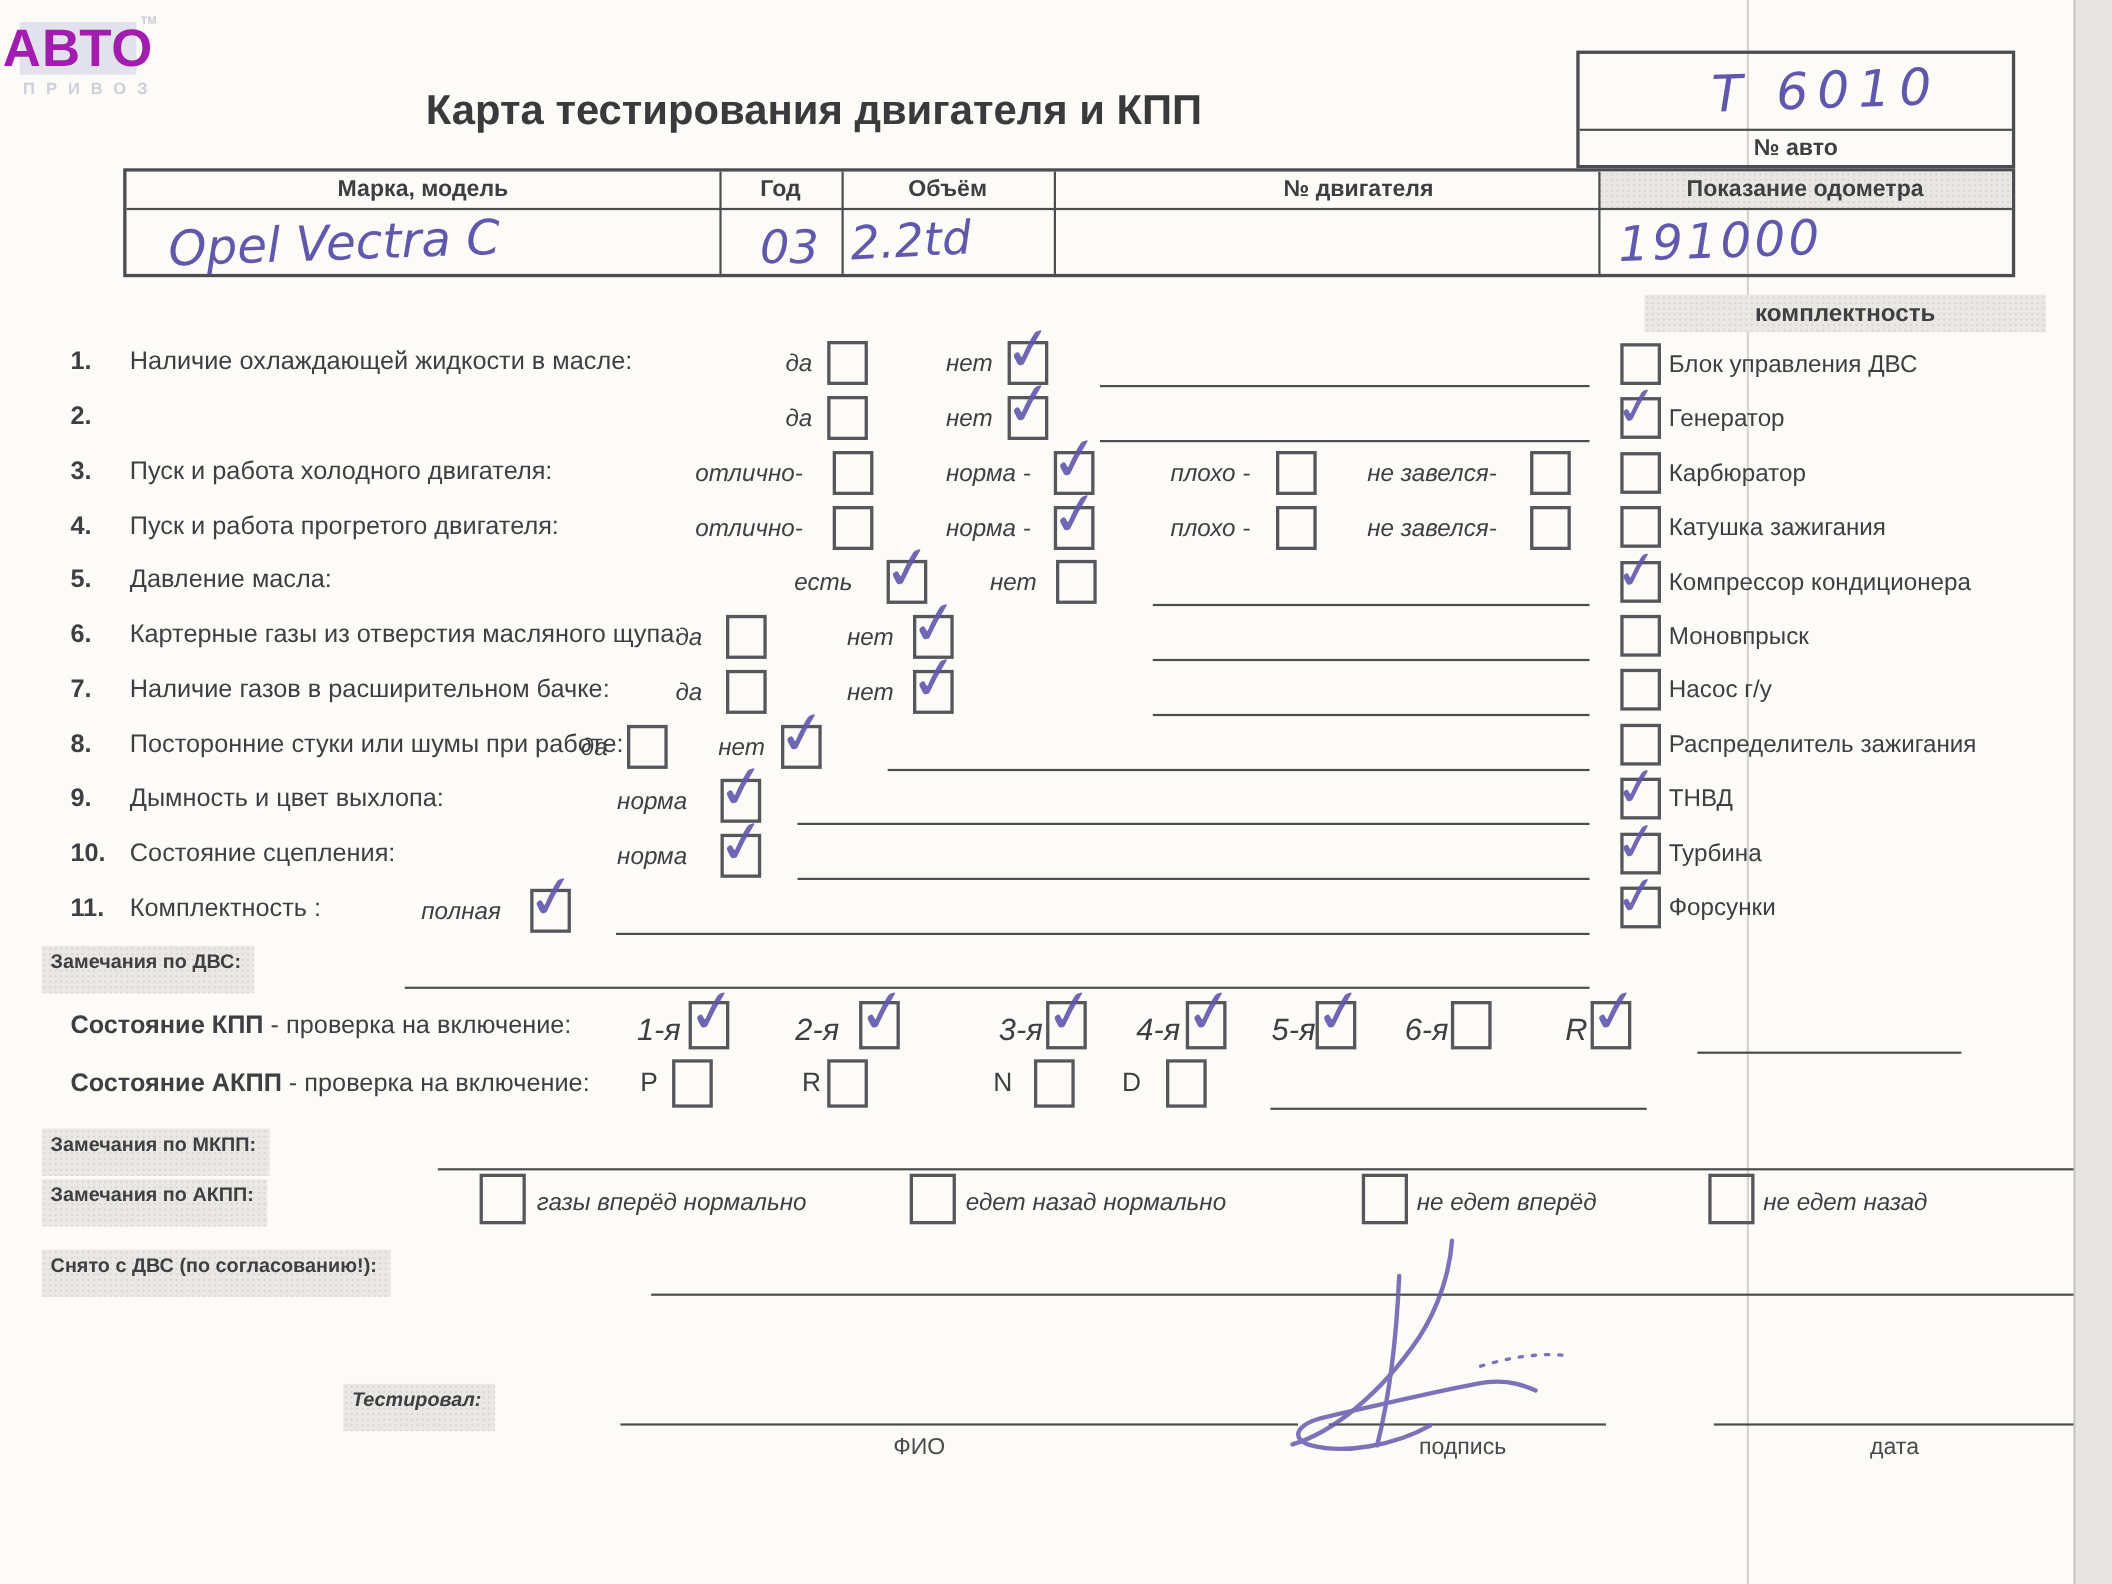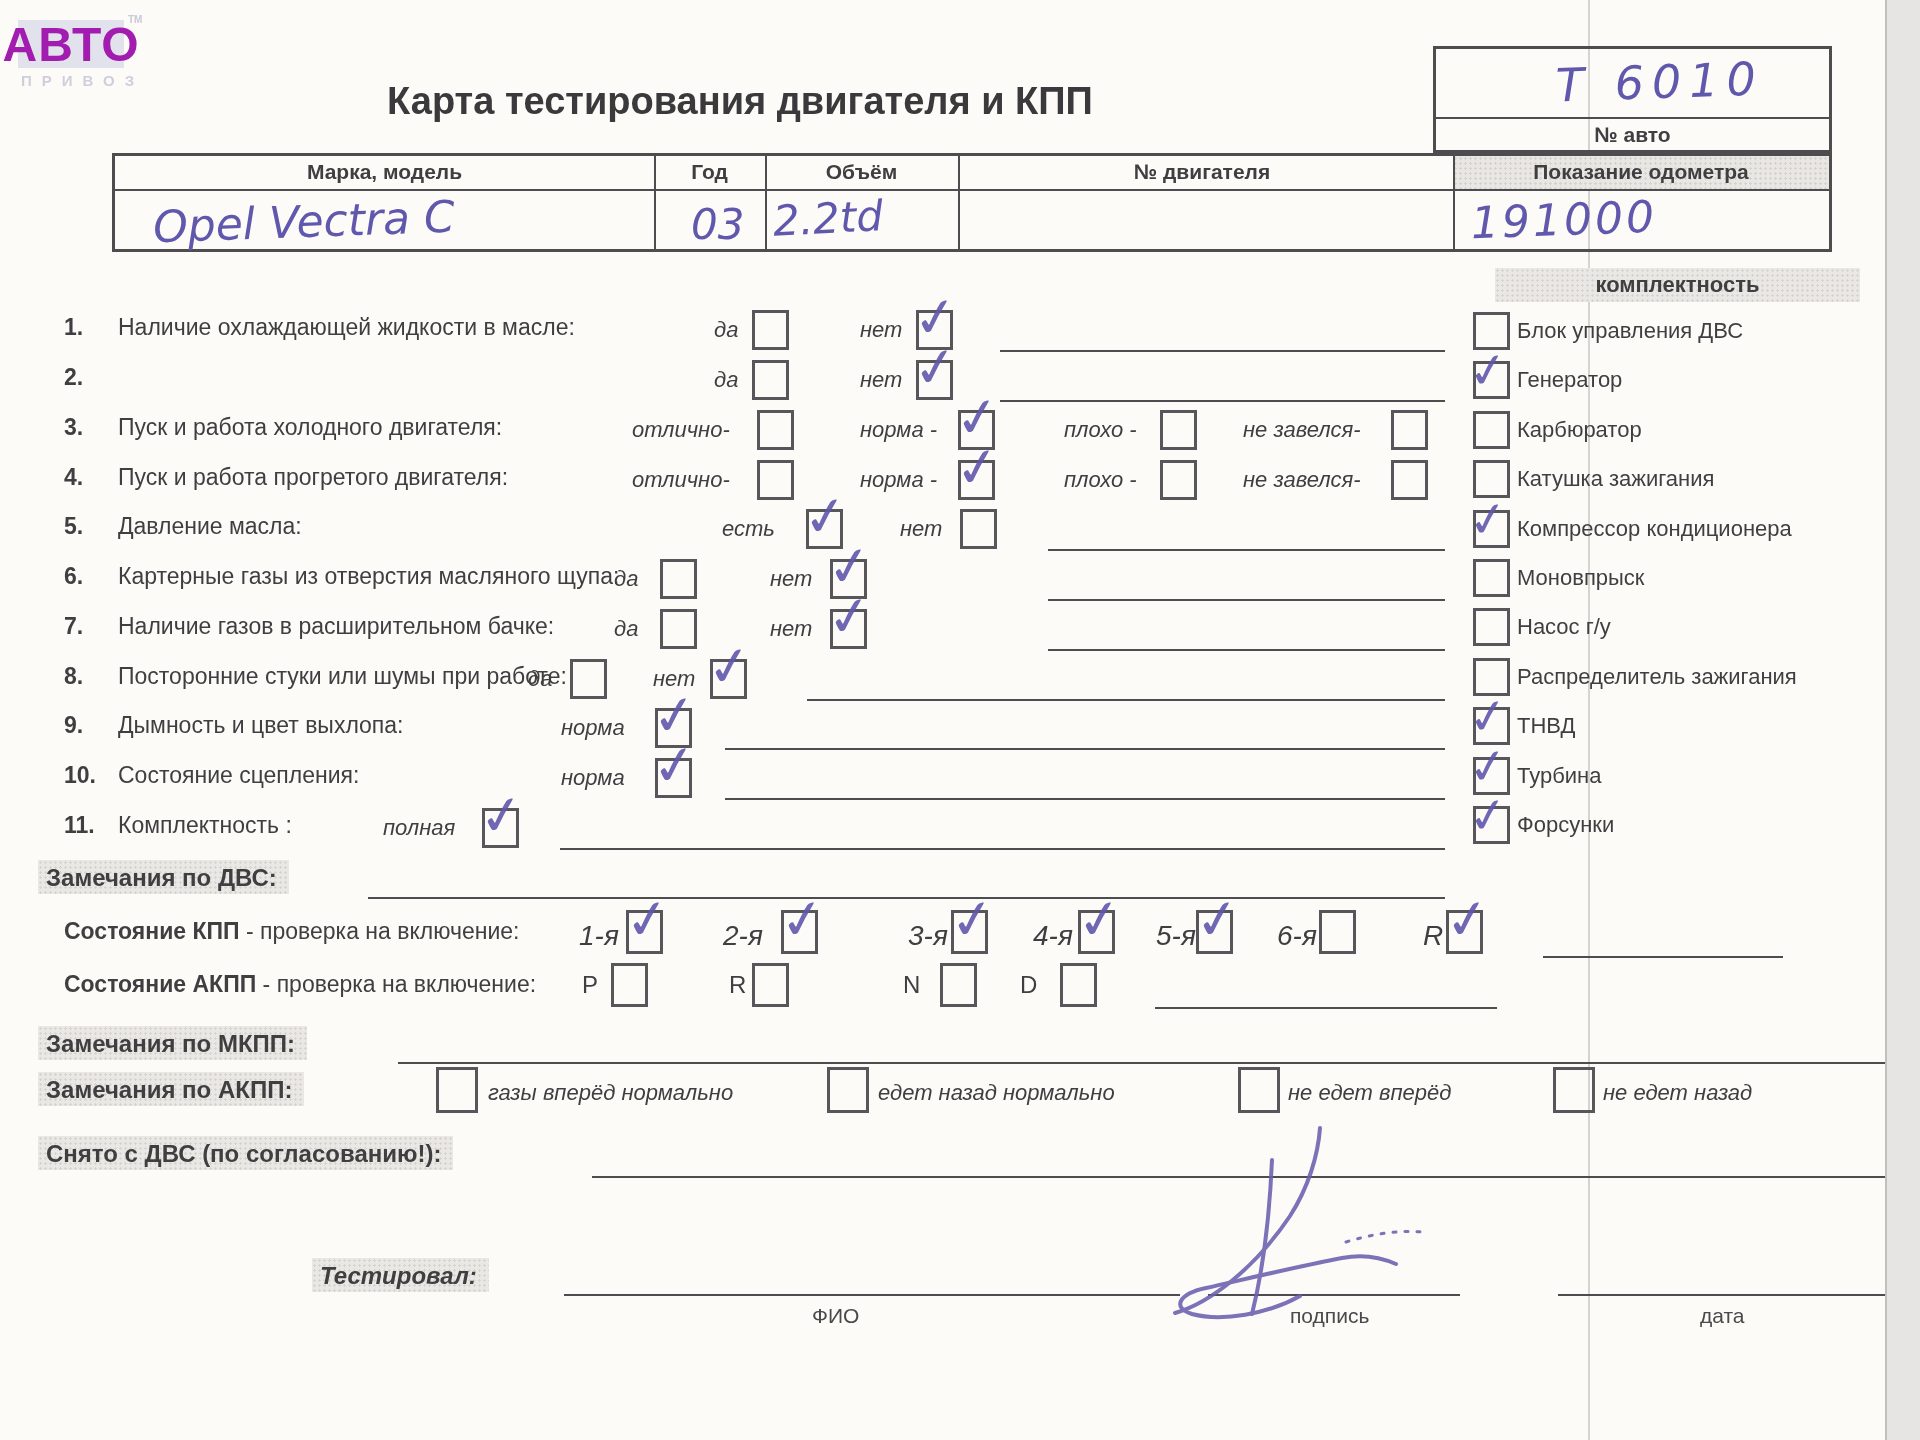--- a/index.html
+++ b/index.html
@@ -44,21 +44,21 @@
   .q{position:absolute;left:118px;top:6px;font-size:23px;}
   .ol{position:absolute;top:9px;font-style:italic;font-size:22px;white-space:nowrap;}
   .cb{position:absolute;top:2px;width:37px;height:40px;border:3px solid var(--border);box-sizing:border-box;background:transparent;}
   .tick{display:none;position:absolute;left:-6px;top:-22px;font-size:54px;line-height:1;
         color:var(--ink);transform:rotate(-8deg);font-family:"DejaVu Sans",sans-serif;opacity:.9;}
   .cb.checked .tick{display:block;}
   .cline{position:absolute;top:42px;height:2px;background:var(--line);}
 
   
   .shade{position:absolute;background:#eae8e4;background-image:radial-gradient(#d8d5d0 1px,transparent 1.2px);
-         background-size:5px 5px;font-weight:bold;font-size:24px;padding:4px 12px 2px 8px;white-space:nowrap;}
+         background-size:5px 5px;font-weight:bold;font-size:18px;padding:4px 12px 18px 8px;white-space:nowrap;}
   .sline{position:absolute;height:2px;background:var(--line);}
 
   
   .eq-header{position:absolute;left:1495px;top:268px;width:365px;text-align:center;font-weight:bold;font-size:22px;
              background:#eae8e4;background-image:radial-gradient(#d8d5d0 1px,transparent 1.2px);background-size:5px 5px;padding:4px 0;}
   .erow{position:absolute;left:1473px;width:440px;height:44px;}
   .ebox{position:absolute;left:0;top:0;width:37px;height:38px;border:3px solid var(--border);box-sizing:border-box;}
   .ebox .tick{left:-8px;top:-18px;font-size:48px;}
   .ebox.checked .tick{display:block;}
   .elabel{position:absolute;left:44px;top:6px;font-size:22px;white-space:nowrap;}
@@ -105,21 +105,21 @@
   <div class="vtable">
     <div class="vt-shade"></div>
     <div class="vt-hline"></div>
     <div class="vt-vline" style="left:539px"></div>
     <div class="vt-vline" style="left:650px"></div>
     <div class="vt-vline" style="left:843px"></div>
     <div class="vt-vline" style="left:1338px"></div>
     <div class="vt-h" style="left:0;width:539px">Марка, модель</div>
     <div class="vt-h" style="left:539px;width:111px">Год</div>
     <div class="vt-h" style="left:650px;width:193px">Объём</div>
-    <div class="vt-h" style="left:843px;width:488px">№ двигателя</div>
+    <div class="vt-h" style="left:876px;width:488px">№ двигателя</div>
     <div class="vt-h" style="left:1338px;width:376px">Показание одометра</div>
 
     <span class="hw" style="left:38px;top:40px;font-size:44px;transform:rotate(-2deg)">Opel Vectra C</span>
     <span class="hw" style="left:576px;top:44px;font-size:42px">03</span>
     <span class="hw" style="left:658px;top:38px;font-size:42px;transform:rotate(-3deg)">2.2td</span>
     <span class="hw" style="left:900px;top:44px;font-size:42px"></span>
     <span class="hw" style="left:1356px;top:38px;font-size:44px;letter-spacing:3px;transform:rotate(-2deg)">191000</span>
   </div>
 
   <div class="eq-header">комплектность</div>

